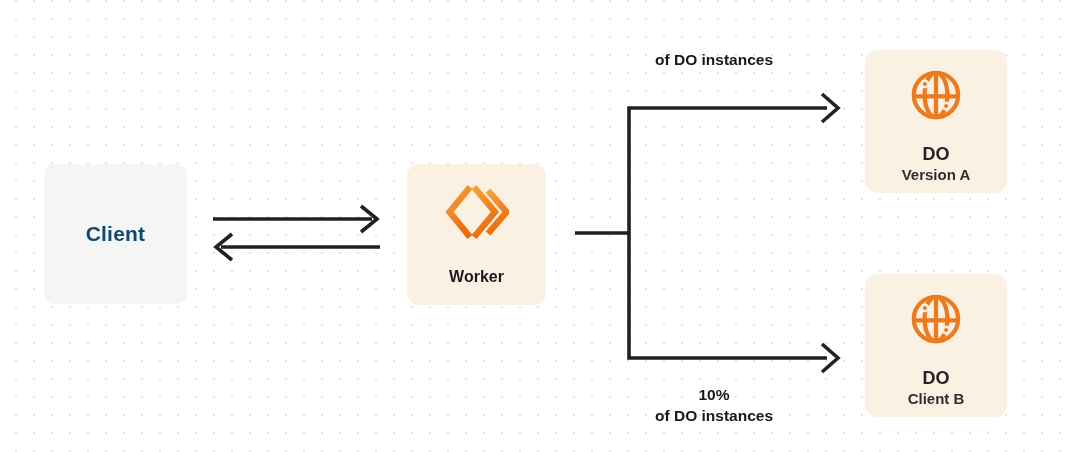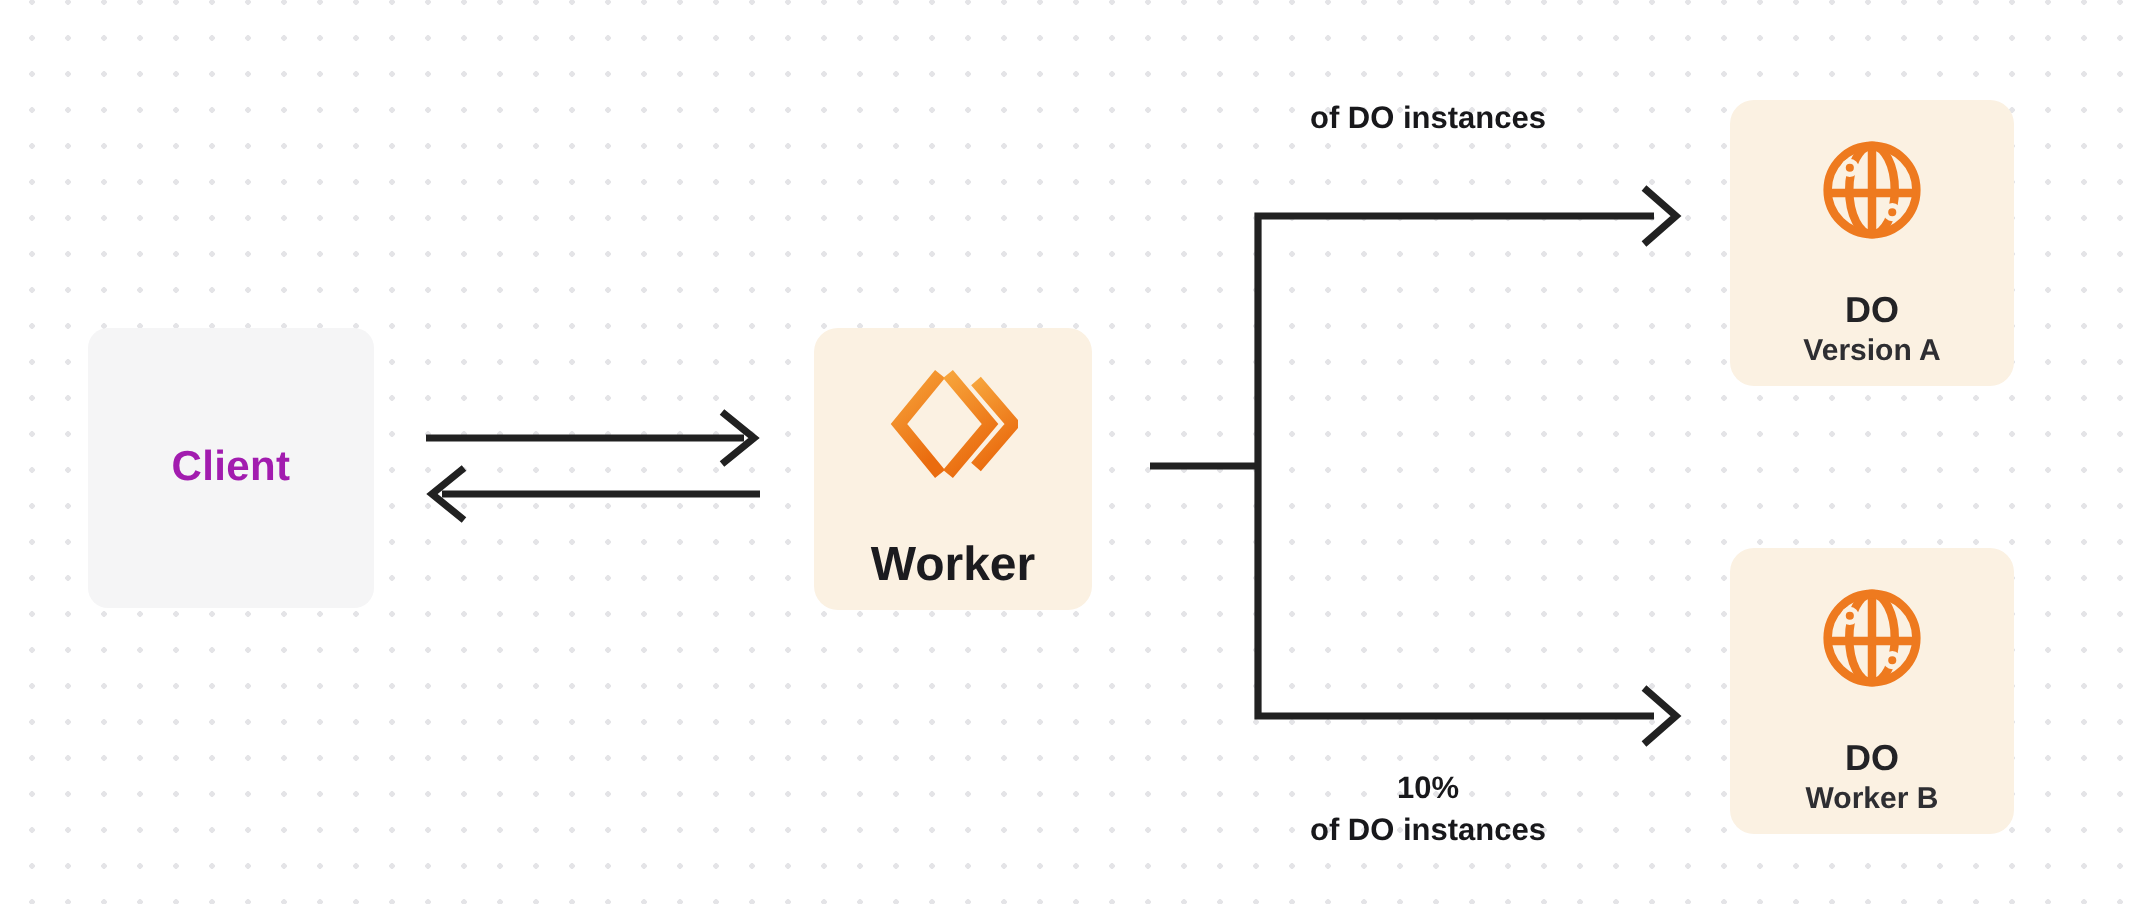--- a/index.html
+++ b/index.html
@@ -29,32 +29,32 @@
     left: 44px; top: 164px;
     width: 143px; height: 140px;
     background: #f5f5f6;
     border-radius: 10px;
     justify-content: center;
   }
   .client-box .node-label {
     font-size: 21px;
     font-weight: 700;
     letter-spacing: 0.2px;
-    color: #a21caf;
+    color: #0c4a6e;
   }
   .worker-box {
     left: 407px; top: 164px;
     width: 139px; height: 141px;
     background: #fbf1e2;
     border-radius: 12px;
     padding-top: 16px;
   }
   .worker-box .node-label {
     margin-top: 20px;
-    font-size: 24px;
+    font-size: 16px;
     font-weight: 700;
     color: #1b1b1f;
   }
   .do-box {
     width: 142px; height: 143px;
     background: #fbf1e2;
     border-radius: 12px;
     padding-top: 18px;
   }
   .do-box-a { left: 865px; top: 50px; }
@@ -168,21 +168,21 @@
           <circle cx="28" cy="28" r="23"></circle>
           <path d="M28 5 L28 51"></path>
           <ellipse cx="28" cy="28" rx="11.8" ry="23"></ellipse>
           <path d="M5 29.5 L51 29.5"></path>
         </g>
         <circle cx="16.5" cy="16.5" r="3.4" fill="#EE7A1F" stroke="#FBF1E2" stroke-width="2.6"></circle>
         <circle cx="38.5" cy="39.5" r="3.4" fill="#EE7A1F" stroke="#FBF1E2" stroke-width="2.6"></circle>
       </svg>
     </span>
     <span class="do-title">DO</span>
-    <span class="do-subtitle">Worker B</span>
+    <span class="do-subtitle">Client B</span>
   </div>
 
   <div class="branch-label branch-label-top">
     <div>of DO instances</div>
   </div>
   <div class="branch-label branch-label-bottom">
     <div>10%</div>
     <div>of DO instances</div>
   </div>
 

